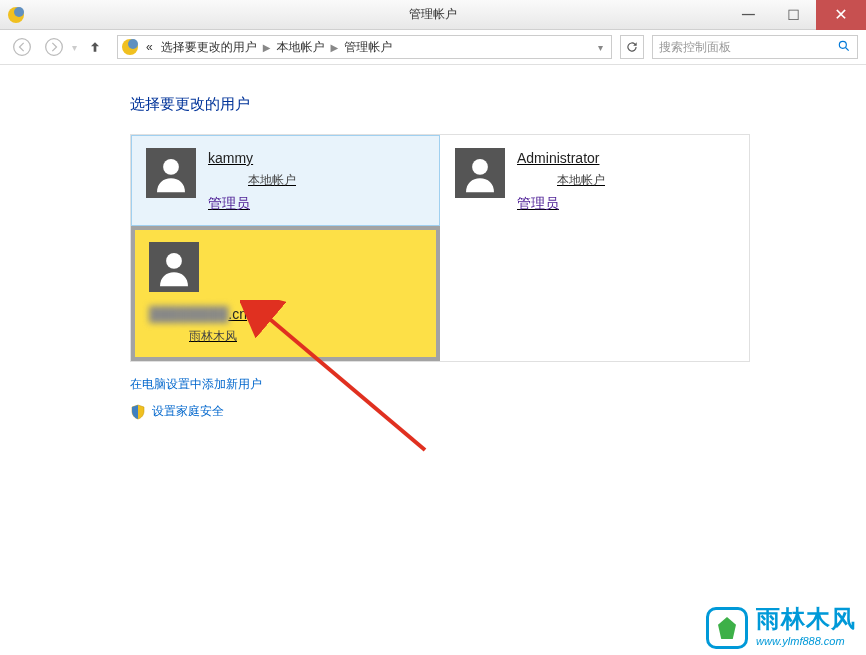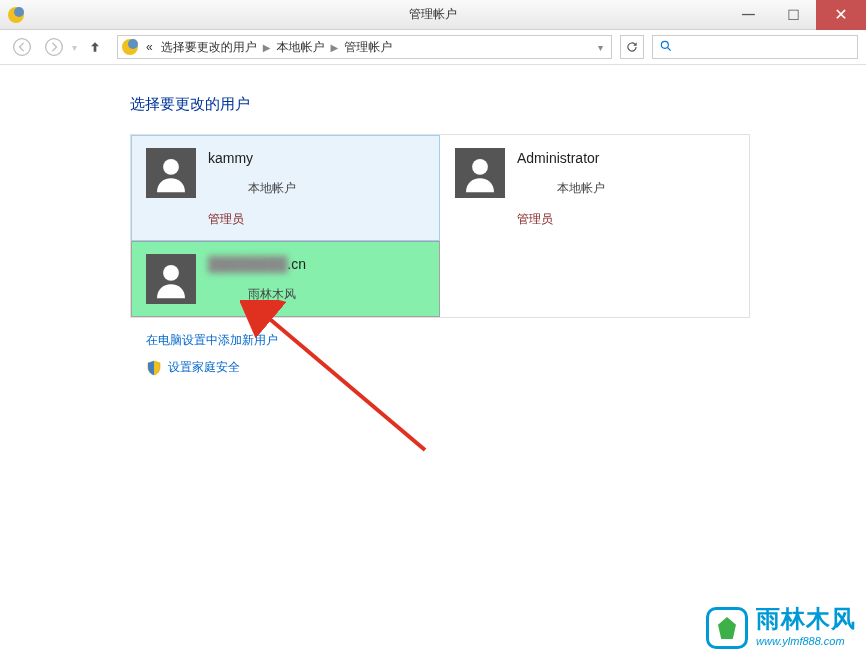--- a/index.html
+++ b/index.html
@@ -33,33 +33,33 @@
     .search-input::placeholder { color: #999; }
     .search-icon { color: #0078d7; font-size: 13px; cursor: pointer; }
     
     
     .content { padding: 30px 0 0 130px; }
     .heading { font-size: 15px; color: #003399; margin-bottom: 20px; font-weight: normal; }
     
     .account-grid { width: 620px; border: 1px solid #e0e0e0; padding: 0; margin-bottom: 14px; display: grid; grid-template-columns: 1fr 1fr; }
     .account-card { display: flex; align-items: flex-start; padding: 12px 14px; gap: 12px; cursor: pointer; border: 1px solid transparent; position: relative; }
     .account-card.selected { background: #e8f3fb; border: 1px solid #a0d0f0; }
-    .account-card.highlighted { background: #86efac; border: 1px solid #a3a3a3; }
+    .account-card.highlighted { background: #fde047; border: 4px solid #a3a3a3; flex-direction: column; }
     
     .avatar { width: 50px; height: 50px; background: #555; display: flex; align-items: center; justify-content: center; flex-shrink: 0; }
     .avatar svg { width: 42px; height: 42px; }
     
-    .account-info { display: flex; flex-direction: column; gap: 14px; padding-top: 2px; }
+    .account-info { display: flex; flex-direction: column; gap: 6px; padding-top: 2px; text-decoration: underline; }
     .account-name { font-size: 14px; color: #222; }
     .account-type { font-size: 12px; color: #444; margin-left: 40px; }
-    .account-role { font-size: 12px; color: #7f1d1d; }
+    .account-role { font-size: 14px; color: #4c1d95; }
     .account-blur { filter: blur(3px); color: #888; }
     
     .links { display: flex; flex-direction: column; gap: 10px; }
-    .link { font-size: 12px; color: #0066cc; cursor: pointer; display: flex; align-items: center; gap: 6px; margin-left: 16px; }
+    .link { font-size: 12px; color: #0066cc; cursor: pointer; display: flex; align-items: center; gap: 6px; }
     .shield-icon { width: 16px; height: 16px; display: inline-flex; }
     
     
     .arrow { position: absolute; left: 240px; top: 300px; pointer-events: none; }
     .arrow svg { width: 200px; height: 160px; }
     
     
     .watermark { position: absolute; right: 10px; bottom: 6px; display: flex; align-items: center; gap: 8px; }
     .watermark-icon { width: 42px; height: 42px; background: #fff; border: 3px solid #0099d8; border-radius: 10px; display: flex; align-items: center; justify-content: center; position: relative; }
     .watermark-icon::before { content: ''; width: 18px; height: 22px; background: #3db048; clip-path: polygon(50% 0%, 100% 35%, 82% 100%, 18% 100%, 0% 35%); }
@@ -109,20 +109,21 @@
       <span class="breadcrumb-item">管理帐户</span>
     </div>
     <span class="breadcrumb-dropdown">▾</span>
   </div>
   <div class="refresh-btn">
     <svg viewBox="0 0 24 24" width="14" height="14">
         <path d="M17.65 6.35A8 8 0 1 0 20 12h-2a6 6 0 1 1-1.76-4.24L14 10h6V4z" fill="#555"></path>
       </svg>
   </div>
   <div class="search-box">
+    <input class="search-input" placeholder="搜索控制面板" style="">
     <span class="search-icon">
       <svg viewBox="0 0 24 24" width="14" height="14">
           <circle cx="10" cy="10" r="6" fill="none" stroke="#0078d7" stroke-width="2"></circle>
           <line x1="15" y1="15" x2="20" y2="20" stroke="#0078d7" stroke-width="2"></line>
         </svg>
     </span>
   </div>
 </div>
 
 <div class="content">

